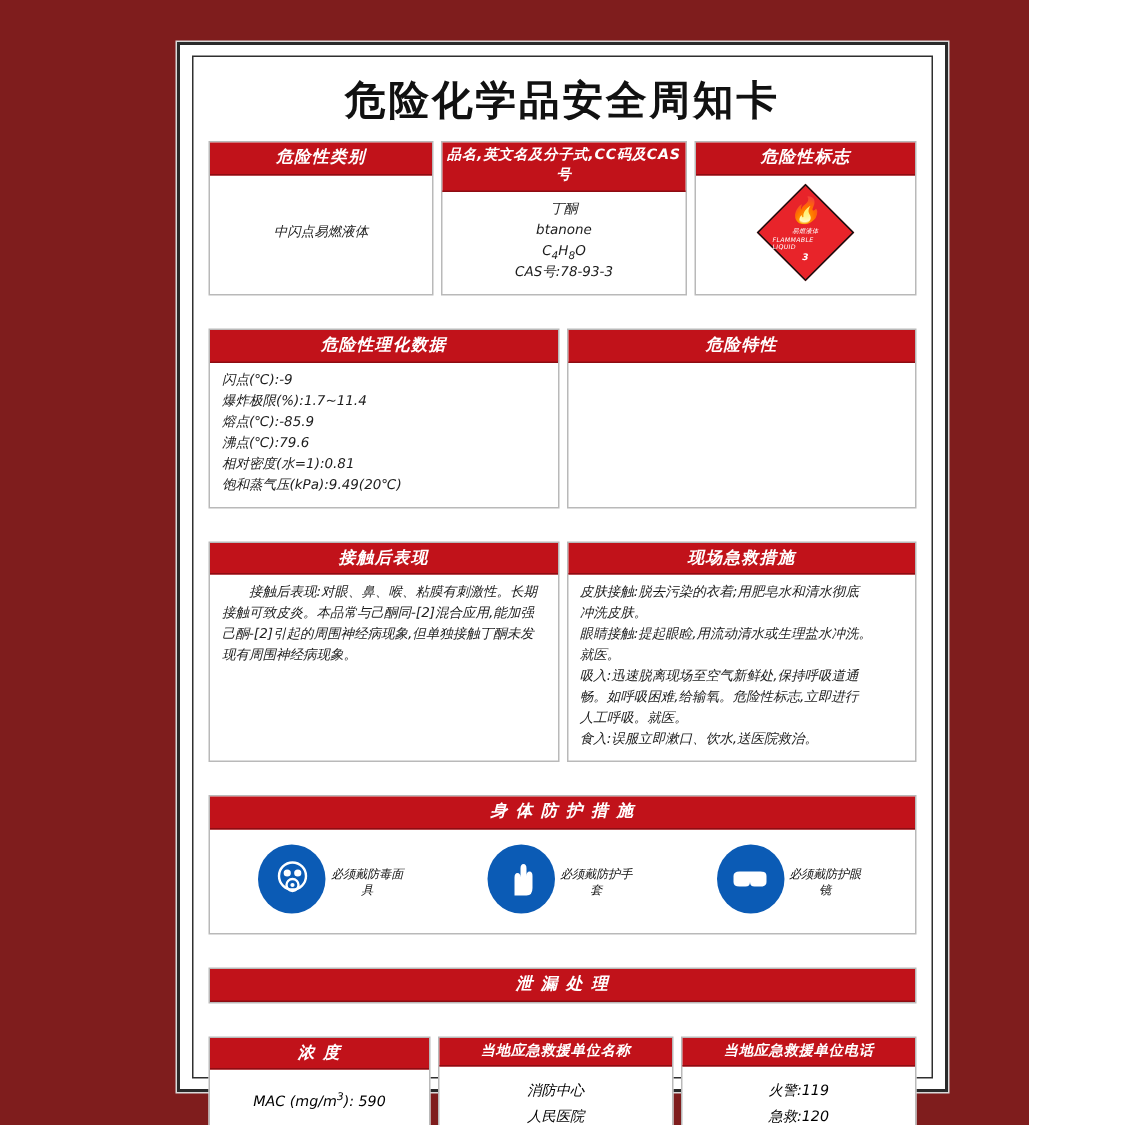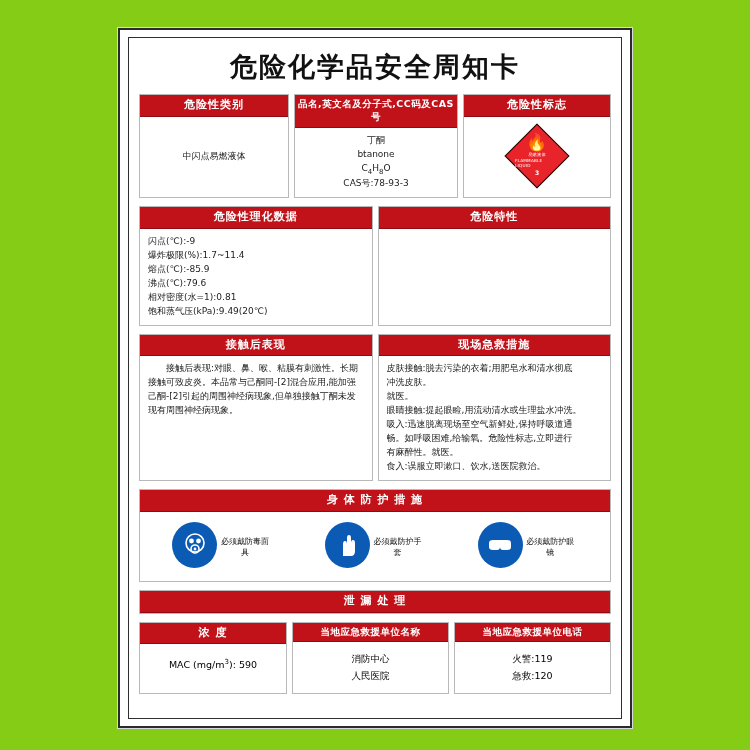--- a/index.html
+++ b/index.html
@@ -4,22 +4,22 @@
 <style>
   html,body{margin:0;padding:0;}
   body{
     width:750px;height:750px;
     background:#ffffff;
     font-family:"DejaVu Sans","Liberation Sans",sans-serif;
     overflow:hidden;
   }
   .page{
     position:relative;
-    width:750px;height:750px;
-    background:#84cc16;
+    width:686px;height:750px;
+    background:#7f1d1d;
   }
   
   .poster{
     position:absolute;
     left:118px;top:28px;
     width:514px;height:700px;
     background:#ffffff;
     border:2px solid #2a2a2a;
     box-shadow:0 0 0 1px #d9d9d9;
     box-sizing:border-box;
@@ -36,21 +36,21 @@
   }
   .title{
     text-align:center;
     font-size:27px;
     font-weight:bold;
     letter-spacing:2px;
     color:#111;
     margin:5px 0 9px 0;
     font-family:"DejaVu Sans","Liberation Sans",sans-serif;
   }
-  .row{display:flex;gap:5px;margin-bottom:8px;}
+  .row{display:flex;gap:5px;margin-bottom:22px;font-style:italic;}
   .box{
     border:1px solid #b9b9b9;
     background:#fff;
     box-sizing:border-box;
     display:flex;flex-direction:column;
   }
   .hdr{
     background:#c1121a;
     color:#fff;
     text-align:center;
@@ -189,25 +189,25 @@
         <div class="hdr">接触后表现</div>
         <div class="body">
           <span class="indent">接触后表现:对眼、鼻、喉、粘膜有刺激性。长期接触可致皮炎。本品常与己酮同-[2]混合应用,能加强己酮-[2]引起的周围神经病现象,但单独接触丁酮未发现有周围神经病现象。</span>
         </div>
       </div>
       <div class="box half">
         <div class="hdr">现场急救措施</div>
         <div class="body">
           <span class="kv">皮肤接触:脱去污染的衣着;用肥皂水和清水彻底</span>
           <span class="kv">冲洗皮肤。</span>
+          <span class="kv">眼睛接触:提起眼睑,用流动清水或生理盐水冲洗。</span>
           <span class="kv">就医。</span>
-          <span class="kv">眼睛接触:提起眼睑,用流动清水或生理盐水冲洗。</span>
           <span class="kv">吸入:迅速脱离现场至空气新鲜处,保持呼吸道通</span>
           <span class="kv">畅。如呼吸困难,给输氧。危险性标志,立即进行</span>
-          <span class="kv">有麻醉性。就医。</span>
+          <span class="kv">人工呼吸。就医。</span>
           <span class="kv">食入:误服立即漱口、饮水,送医院救治。</span>
         </div>
       </div>
     </div>
 
     <div class="row">
       <div class="box" style="flex:1">
         <div class="hdr">身 体 防 护 措 施</div>
         <div class="prot-icons">
           <div class="prot">

